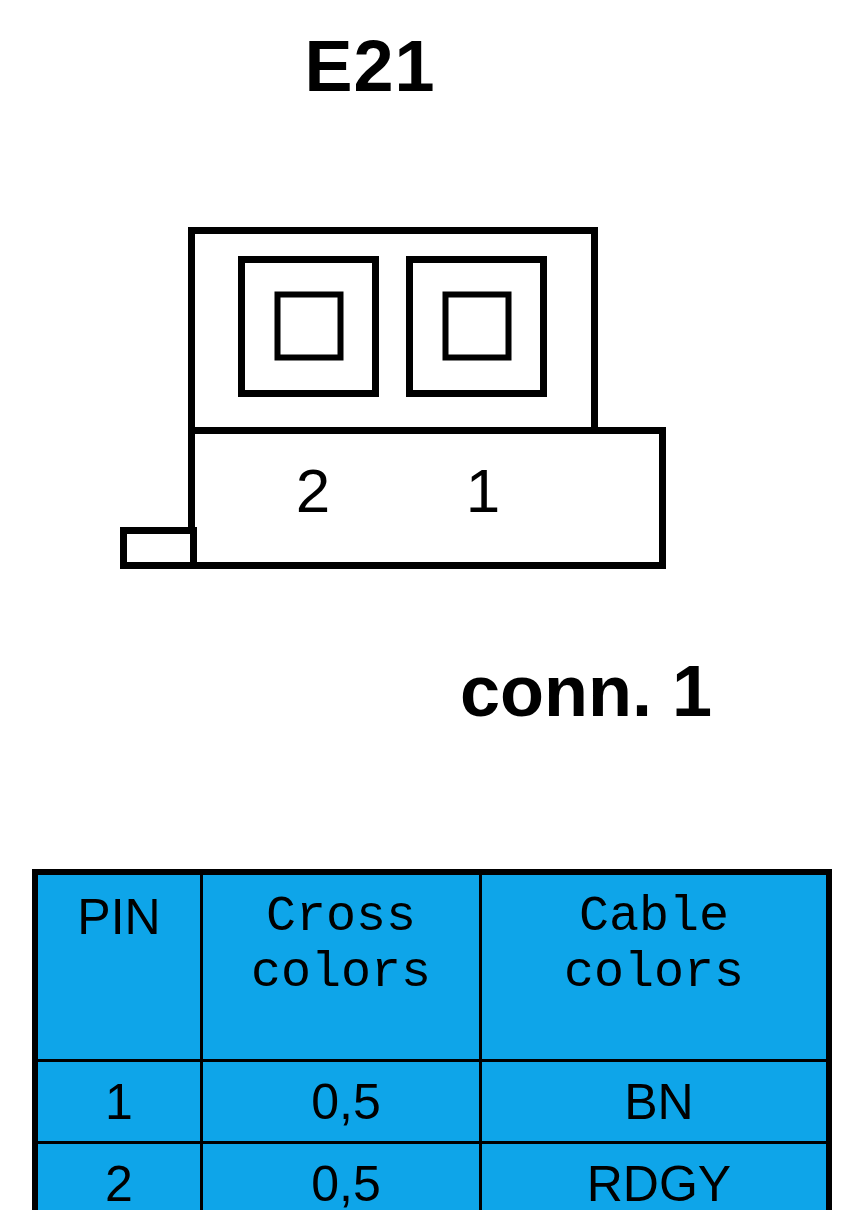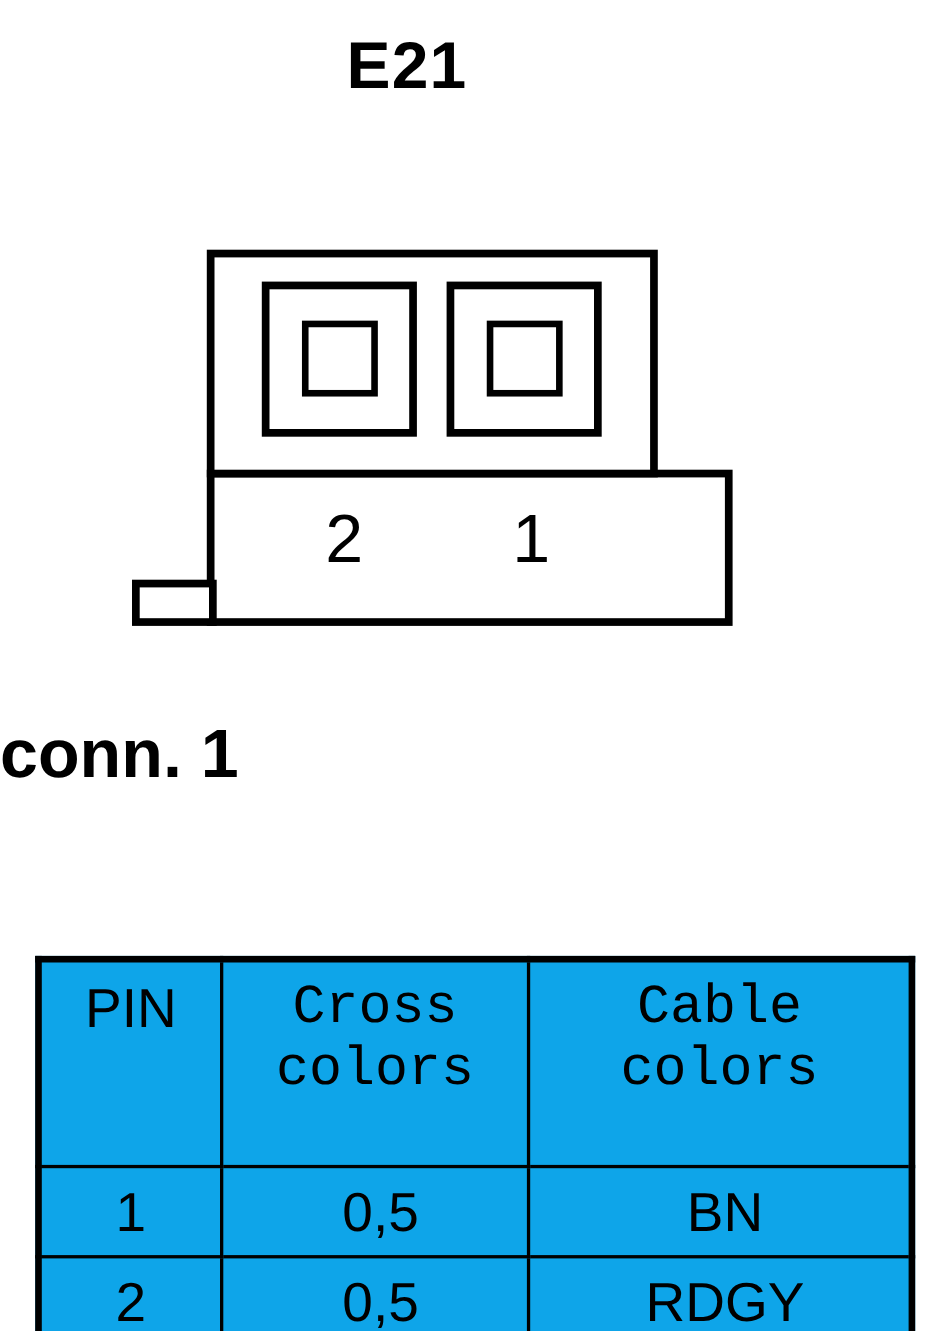--- a/index.html
+++ b/index.html
@@ -16,21 +16,21 @@
     overflow: hidden;
   }
 
   
   #title {
     position: absolute;
     left: 0;
     top: 30px;
     width: 740px;
     text-align: center;
-    font-size: 60px;
+    font-size: 72px;
     font-weight: bold;
     line-height: 1;
     letter-spacing: 1px;
   }
 
   
   #connector {
     position: absolute;
     left: 0;
     top: 0;
@@ -38,22 +38,22 @@
     height: 1210px;
     pointer-events: none;
   }
 
   
   #conn-label {
     position: absolute;
     left: 0;
     top: 655px;
     width: 712px;
-    text-align: left;
-    font-size: 62px;
+    text-align: right;
+    font-size: 72px;
     font-weight: bold;
     line-height: 1;
   }
 
   
   #pin-table {
     position: absolute;
     left: 32px;
     top: 869px;
     width: 794px;

